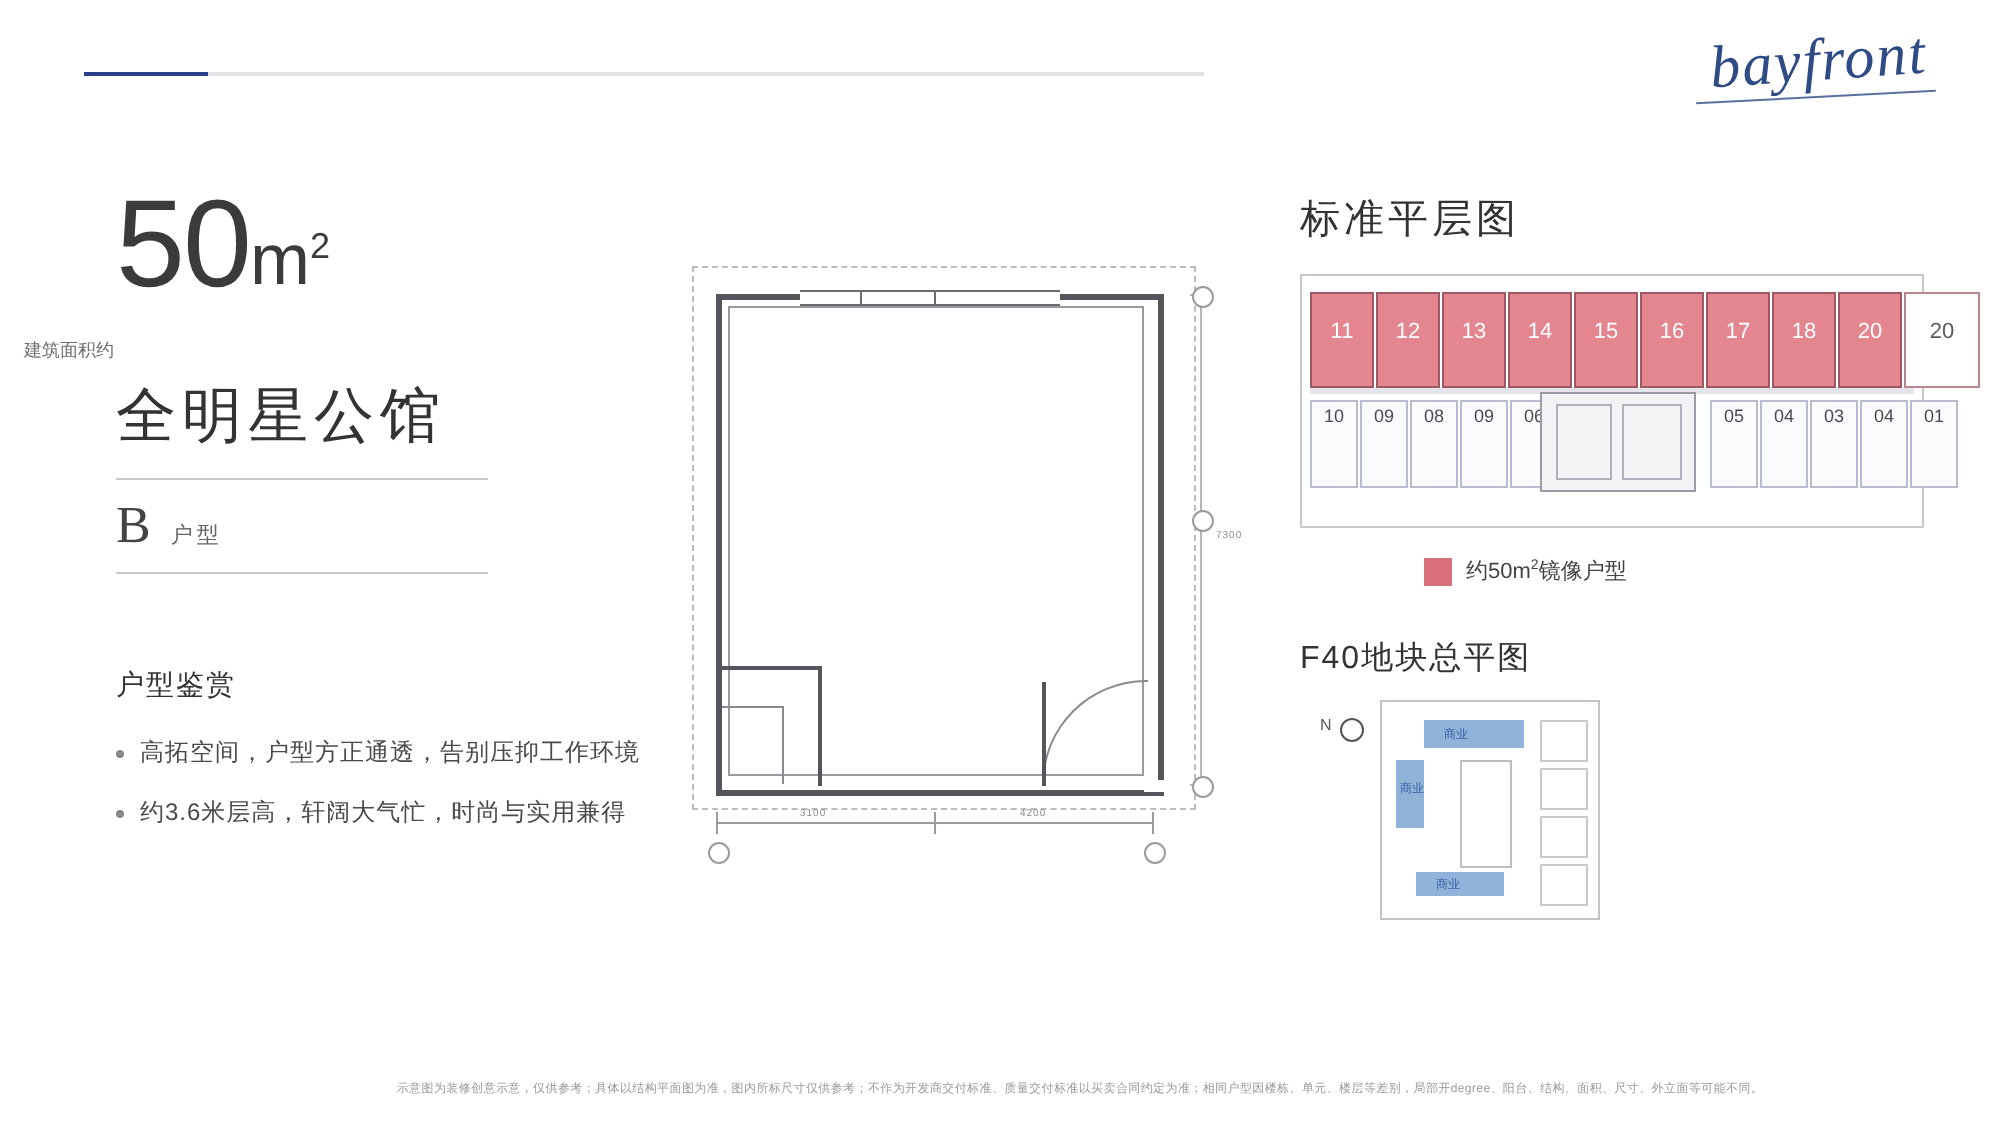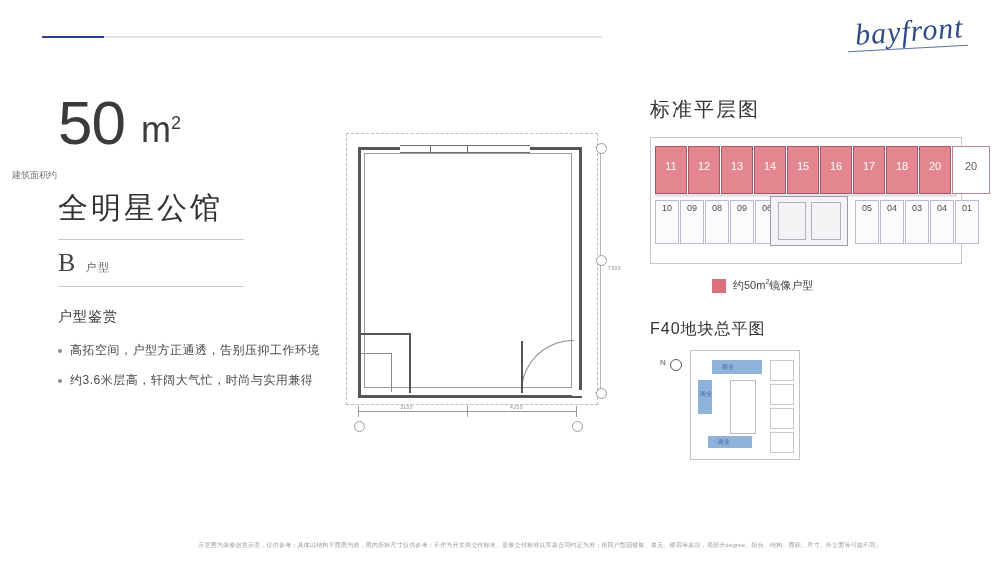--- a/index.html
+++ b/index.html
@@ -24,37 +24,37 @@
   .brand-underline{position:absolute;right:32px;top:48px;width:120px;height:1px;background:#2f4b86;
     transform:rotate(-3deg);opacity:.8;}
 
   
   .left{position:absolute;left:58px;top:92px;width:250px;}
   .area-row{display:flex;align-items:flex-start;}
   .area-num{
     font-family:"Liberation Sans",sans-serif;
     font-size:62px;line-height:62px;font-weight:400;color:#3b3b3b;letter-spacing:-1px;
   }
-  .area-unit{font-size:36px;line-height:62px;color:#3b3b3b;position:relative;margin-left:16px;}
+  .area-unit{font-size:36px;line-height:62px;color:#3b3b3b;position:relative;}
   .area-sup{font-size:18px;vertical-align:super;}
   .area-note{
     font-size:9px;color:#6d6d6d;margin-left:-46px;margin-top:8px;white-space:nowrap;
   }
   .title-cn{
     margin-top:6px;font-size:30px;letter-spacing:3px;color:#333;font-weight:400;
     font-family:"Liberation Sans","DejaVu Sans",sans-serif;
   }
   .rule-a{width:186px;height:1px;background:#c9c9cc;margin:10px 0 8px;}
   .type-row{display:flex;align-items:baseline;}
   .type-b{font-size:26px;color:#444;font-family:"Liberation Serif",serif;}
   .type-label{font-size:11px;color:#666;margin-left:10px;letter-spacing:2px;}
   .rule-b{width:186px;height:1px;background:#c9c9cc;margin-top:8px;}
 
   
-  .features{position:absolute;left:58px;top:308px;width:300px;}
+  .features{position:absolute;left:58px;top:334px;width:300px;}
   .features-title{font-size:14px;color:#333;letter-spacing:1px;margin-bottom:16px;}
   .feat{display:flex;align-items:flex-start;margin-bottom:13px;}
   .dot{width:4px;height:4px;border-radius:50%;background:#8a8a8a;margin:7px 8px 0 0;flex:0 0 auto;}
   .feat-txt{font-size:12px;color:#4a4a4a;line-height:17px;letter-spacing:.5px;}
 
   
   .plan{position:absolute;left:330px;top:125px;width:290px;height:290px;}
   .plan-dash{position:absolute;left:16px;top:8px;width:250px;height:270px;border:1px dashed #bcbcbc;}
   .plan-wall{position:absolute;left:28px;top:22px;width:218px;height:245px;border:3px solid #55555b;background:#fff;}
   .plan-inner{position:absolute;left:34px;top:28px;width:206px;height:233px;border:1px solid #9a9aa0;}

